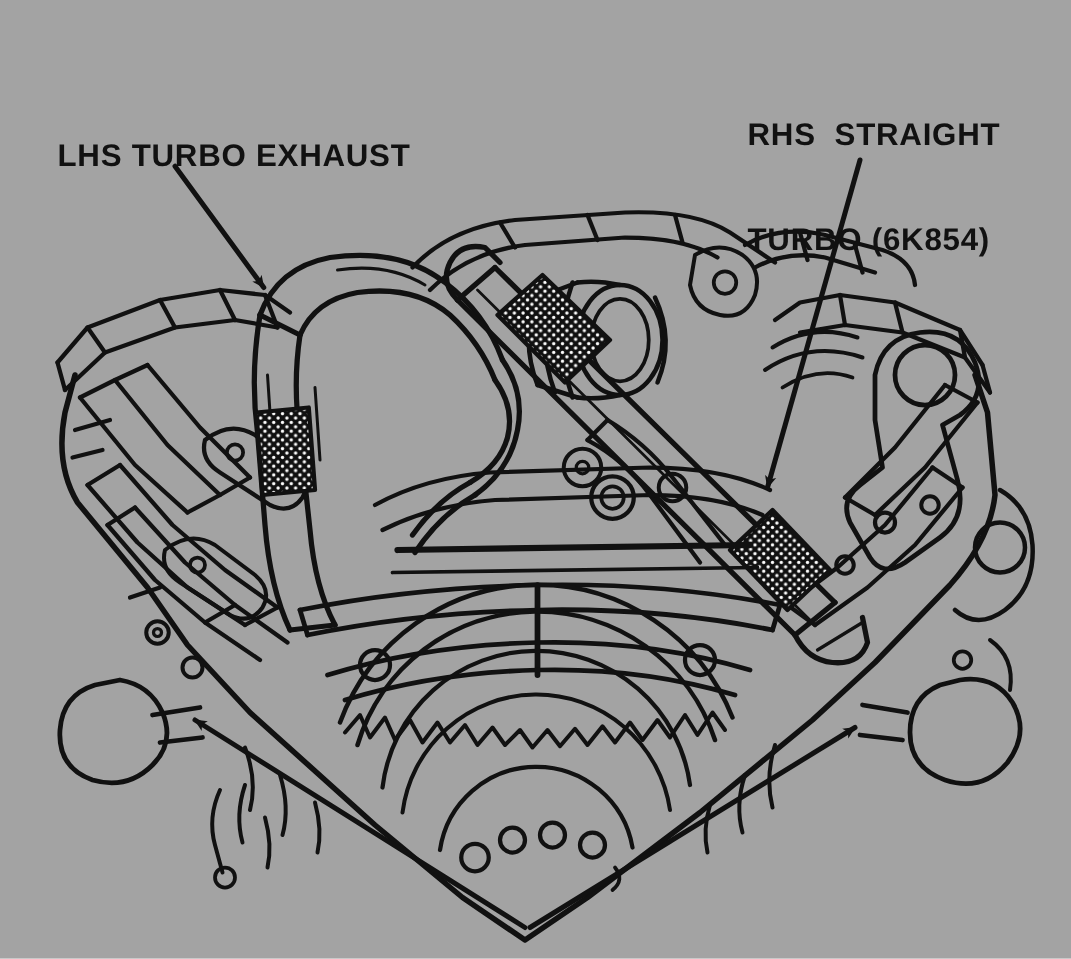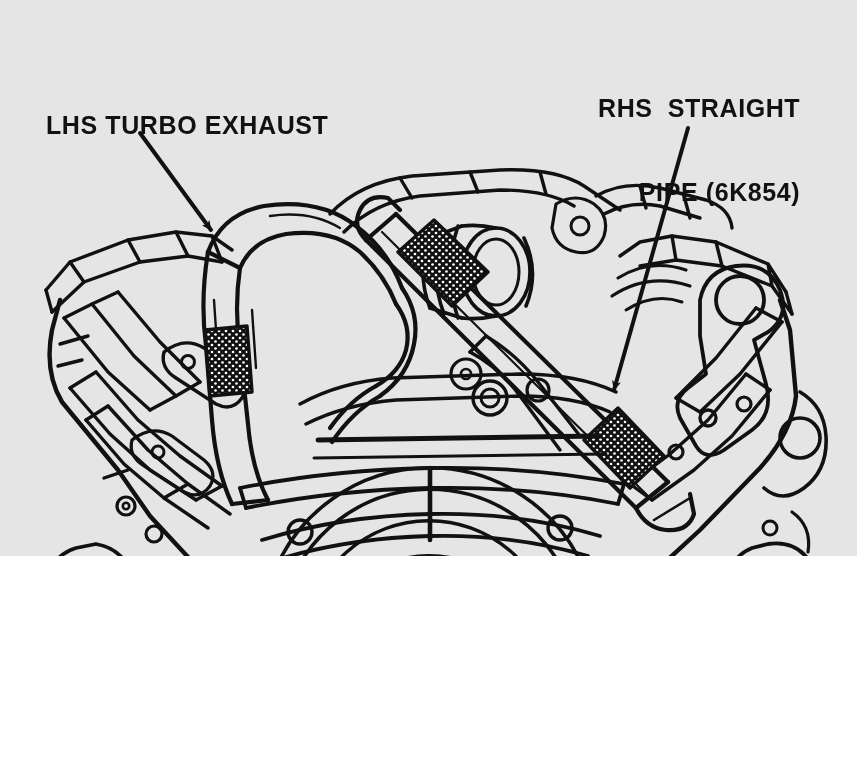--- a/index.html
+++ b/index.html
@@ -7,24 +7,23 @@
     margin: 0;
     padding: 0;
     background: #ffffff;
   }
   body {
     font-family: "Liberation Sans", sans-serif;
   }
   #figure {
     position: relative;
     width: 857px;
-    height: 556px;
-    background: #e5e5e5;
+    height: 767px;
+    background: #a3a3a3;
     overflow: hidden;
-    text-align: right;
   }
   #art {
     position: absolute;
     left: 0;
     top: 0;
     width: 857px;
     height: 767px;
   }
   .callout {
     position: absolute;
@@ -332,20 +331,20 @@
       <line x1="424" y1="742" x2="684" y2="582" marker-end="url(#ah)"></line>
     </g>
   </svg>
 
   <div class="callout" id="label-lhs">
     <div>LHS TURBO EXHAUST</div>
   </div>
 
   <div class="callout" id="label-rhs">
     <div>RHS  STRAIGHT</div>
-    <div>PIPE (6K854)</div>
+    <div>TURBO (6K854)</div>
   </div>
 
   <div class="callout" id="label-bottom">
     
   </div>
 
 </div>
 
 </body></html>

